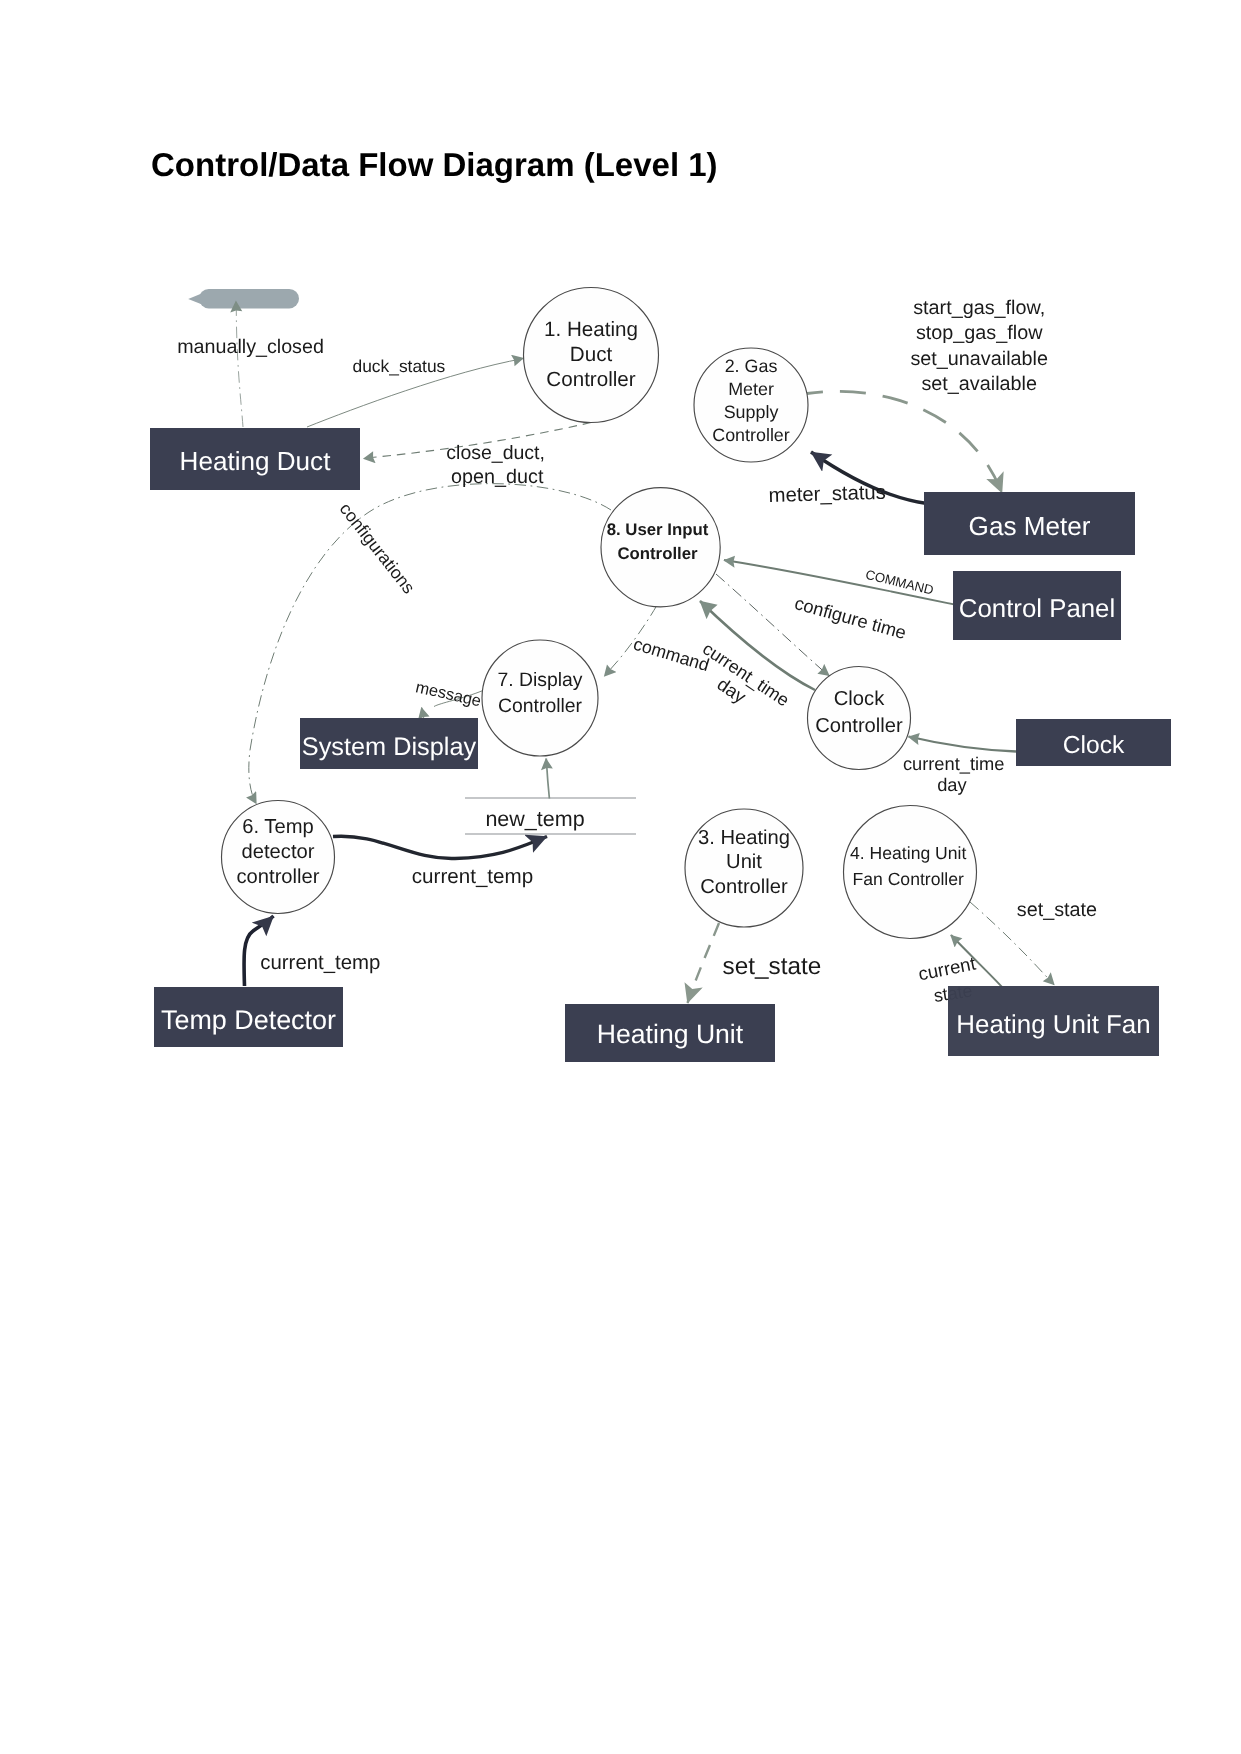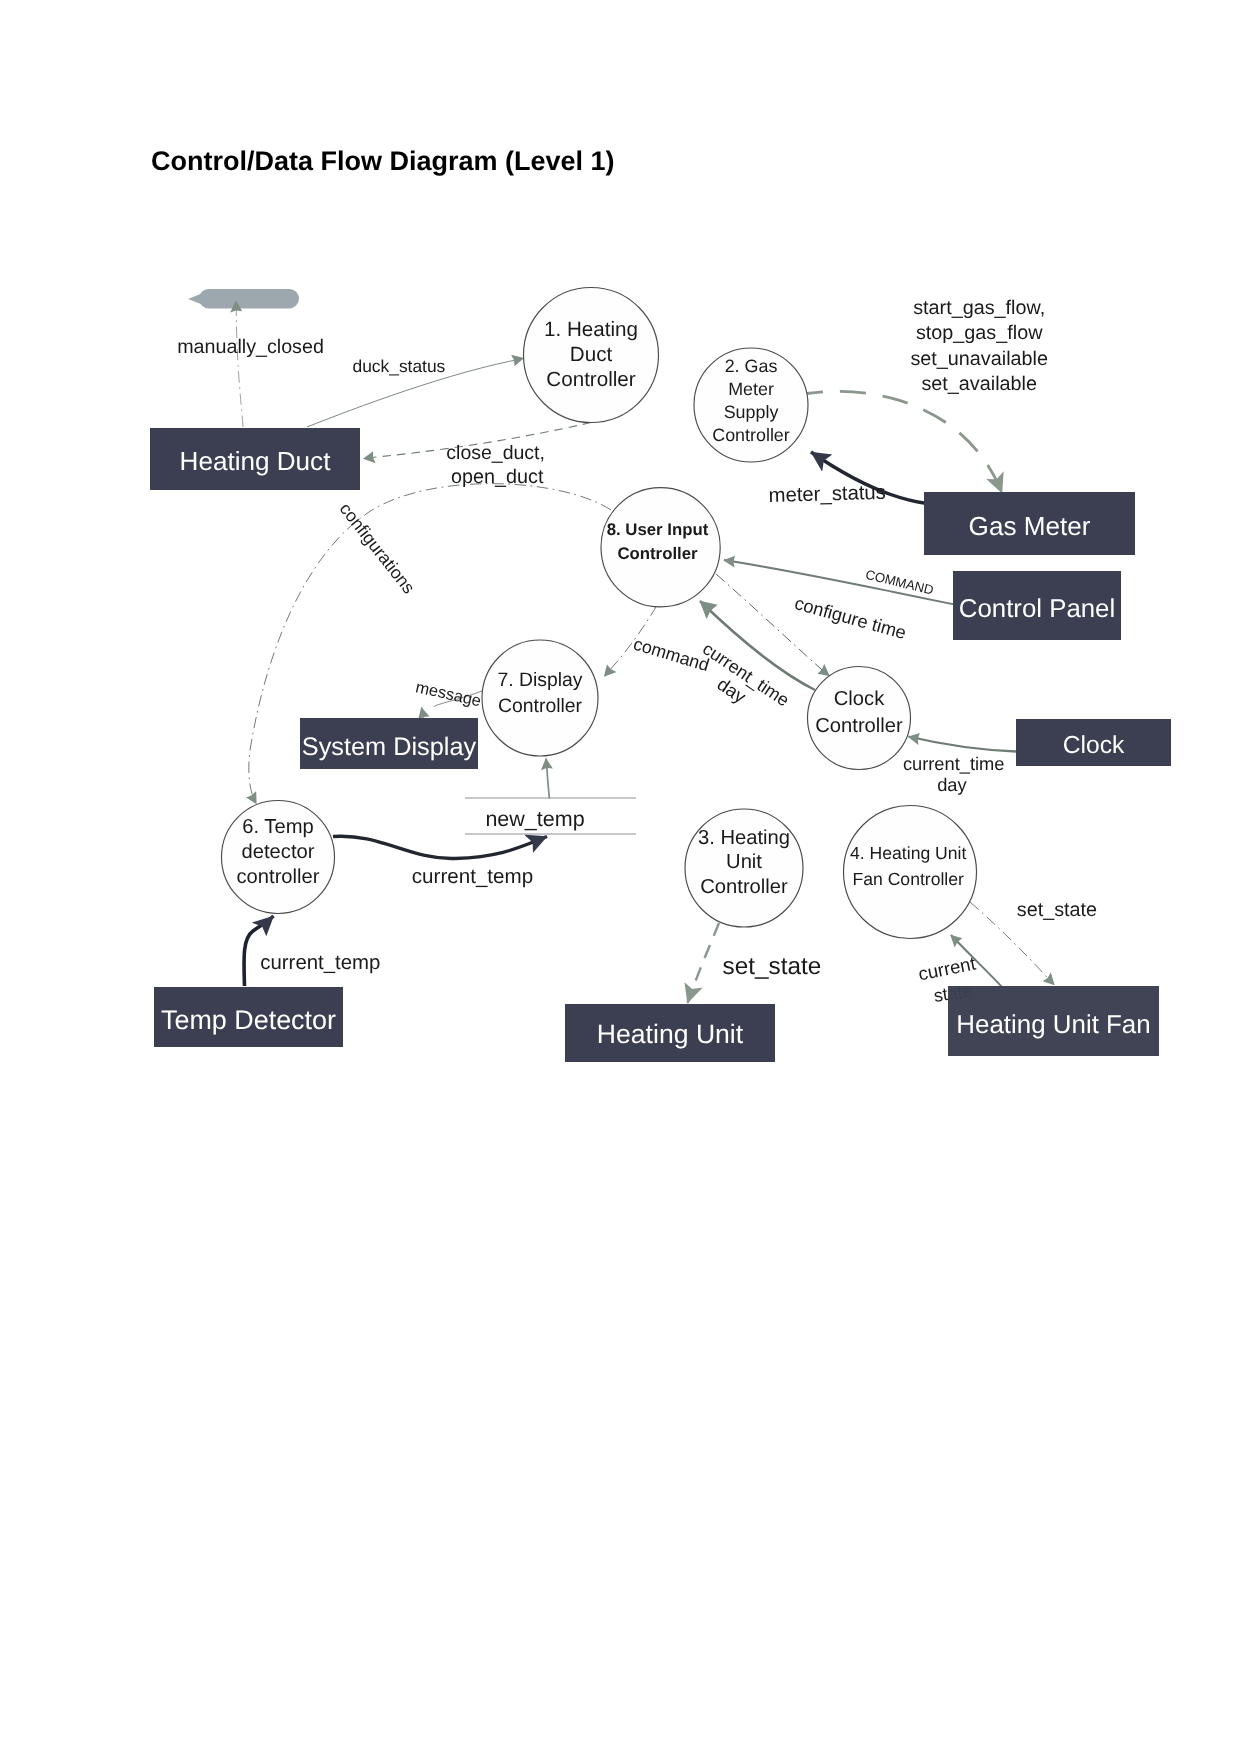--- a/index.html
+++ b/index.html
@@ -2,21 +2,21 @@
 <html><head>
 <meta charset="utf-8">
 <title>Control/Data Flow Diagram (Level 1)</title>
 <style>
   html,body{margin:0;padding:0;background:#ffffff;
     -webkit-font-smoothing:antialiased;text-rendering:geometricPrecision;}
   body{width:1241px;height:1754px;overflow:hidden;
        font-family:"Liberation Sans",sans-serif;}
   .page{position:relative;width:1241px;height:1754px;background:#fff;}
   .title{position:absolute;left:151px;top:146px;font-family:"Liberation Sans",sans-serif;
-         font-weight:bold;font-size:27px;color:#000;letter-spacing:0px;white-space:nowrap;will-change:transform;}
+         font-weight:bold;font-size:33px;color:#000;letter-spacing:0px;white-space:nowrap;will-change:transform;}
   svg.canvas{position:absolute;left:0;top:0;width:1241px;height:1754px;will-change:transform;}
   text{paint-order:stroke;}
   .boxlabel{fill:#ffffff;font-family:"Liberation Sans",sans-serif;}
   .nodelabel{fill:#1a1a1a;font-family:"Liberation Sans",sans-serif;}
   .edgelabel{fill:#1a1a1a;font-family:"Liberation Sans",sans-serif;}
 </style>
 </head>
 <body>
 
 <div class="page">

